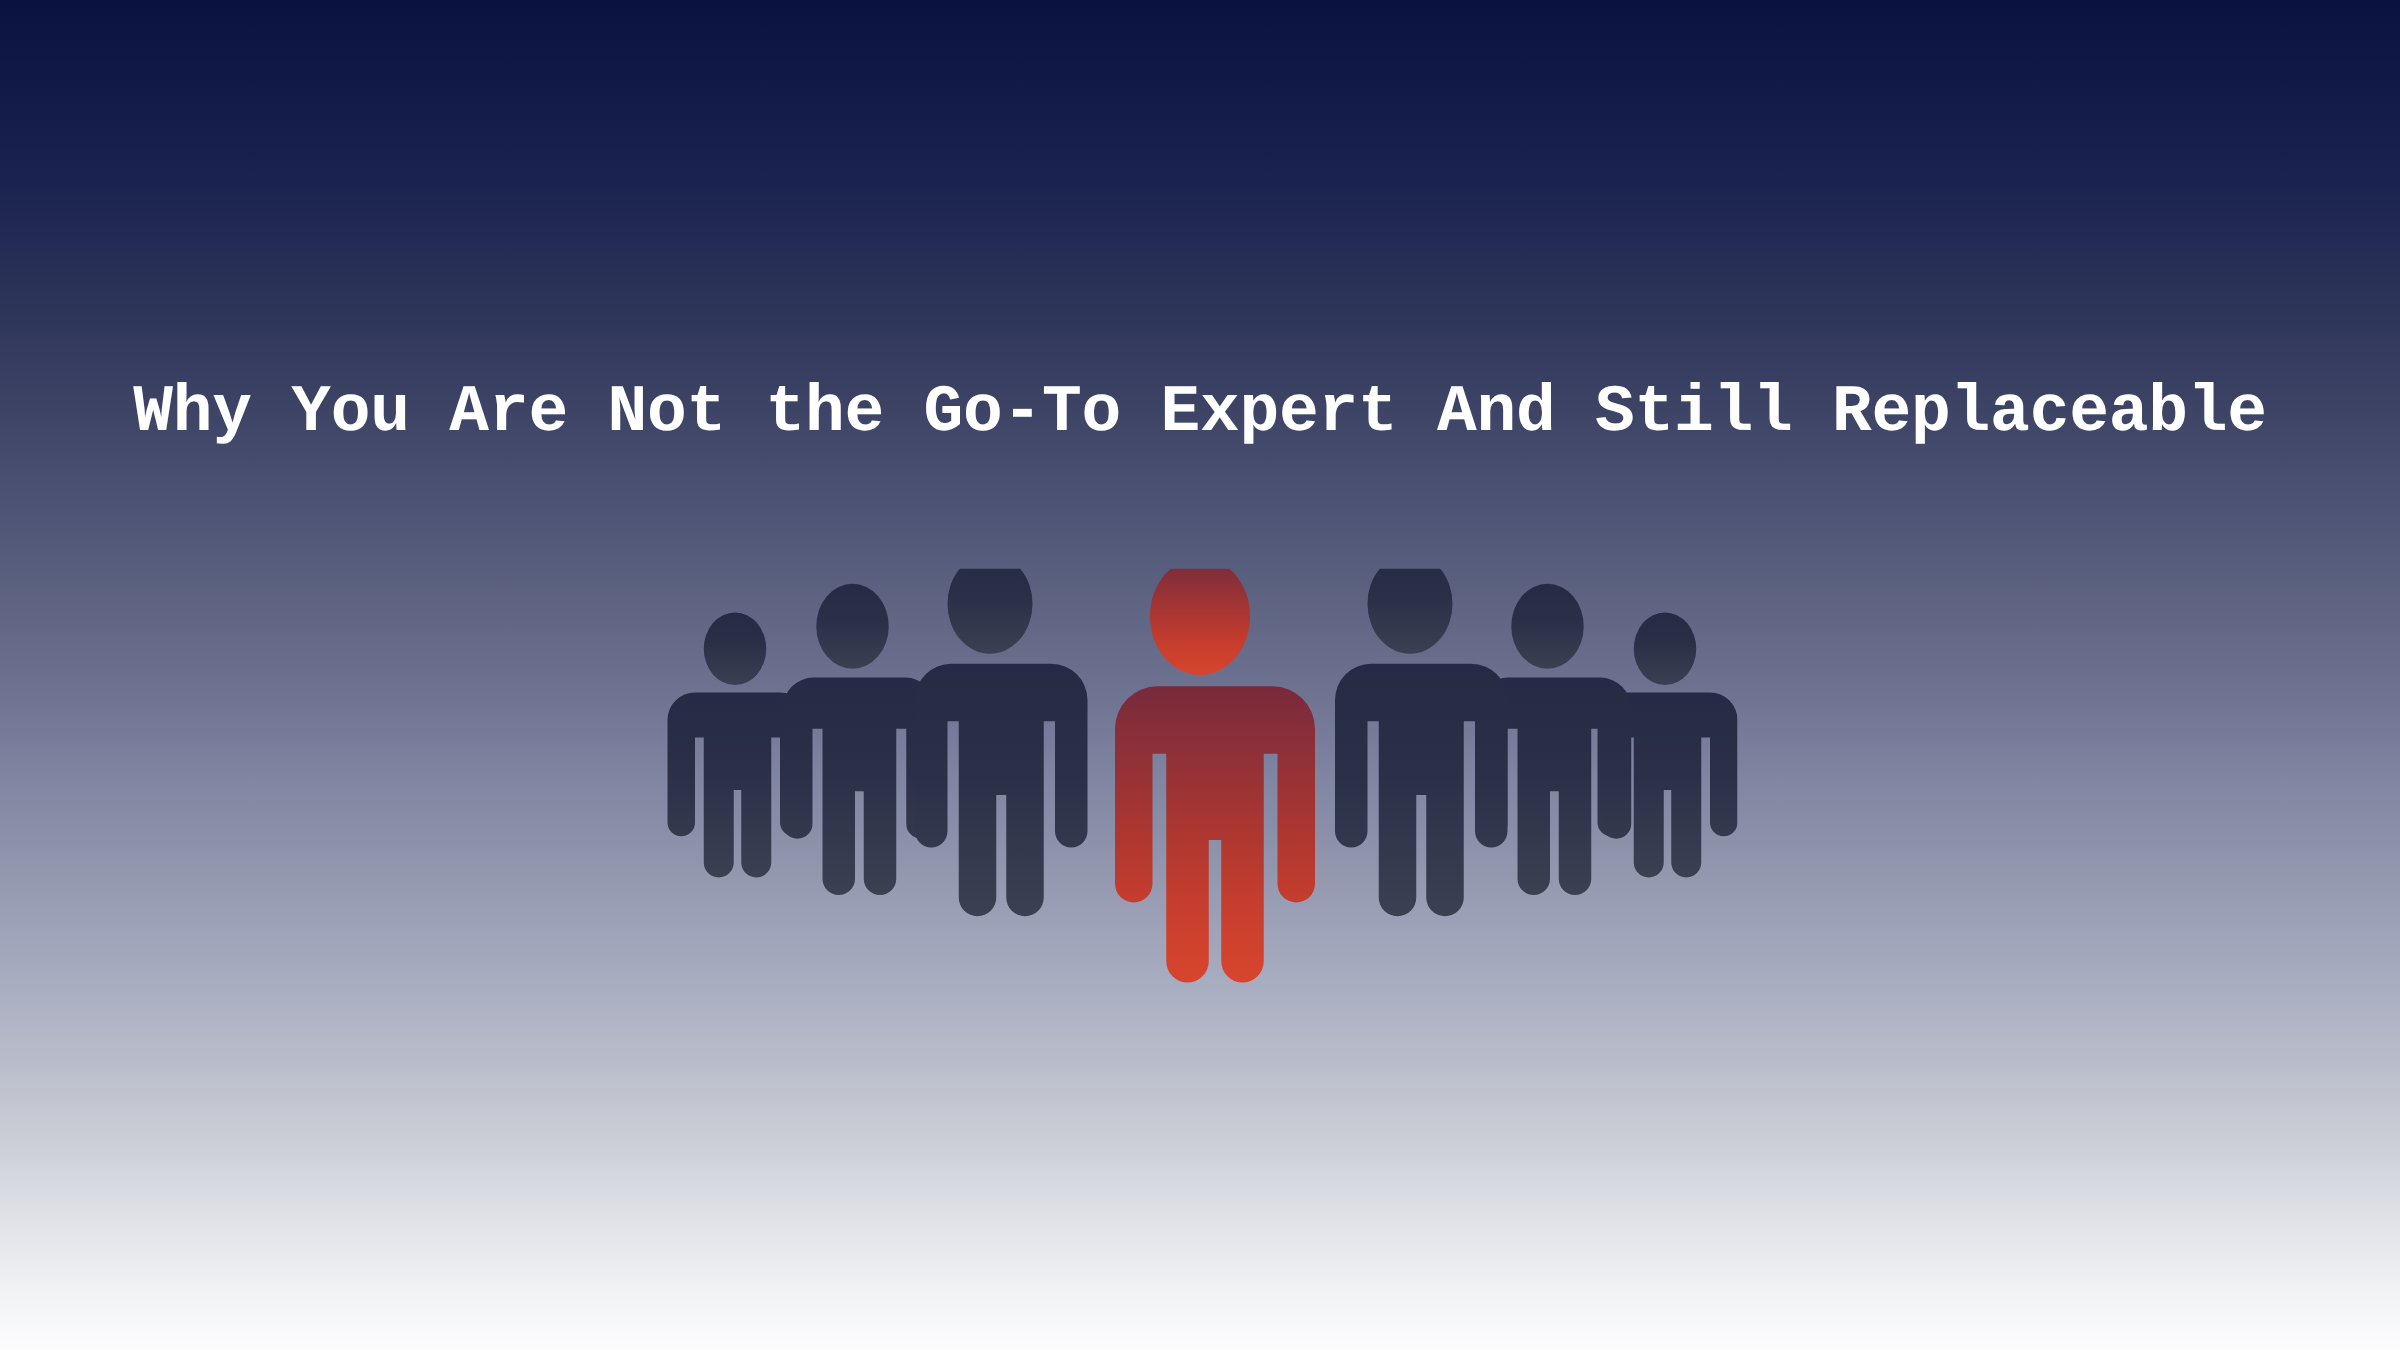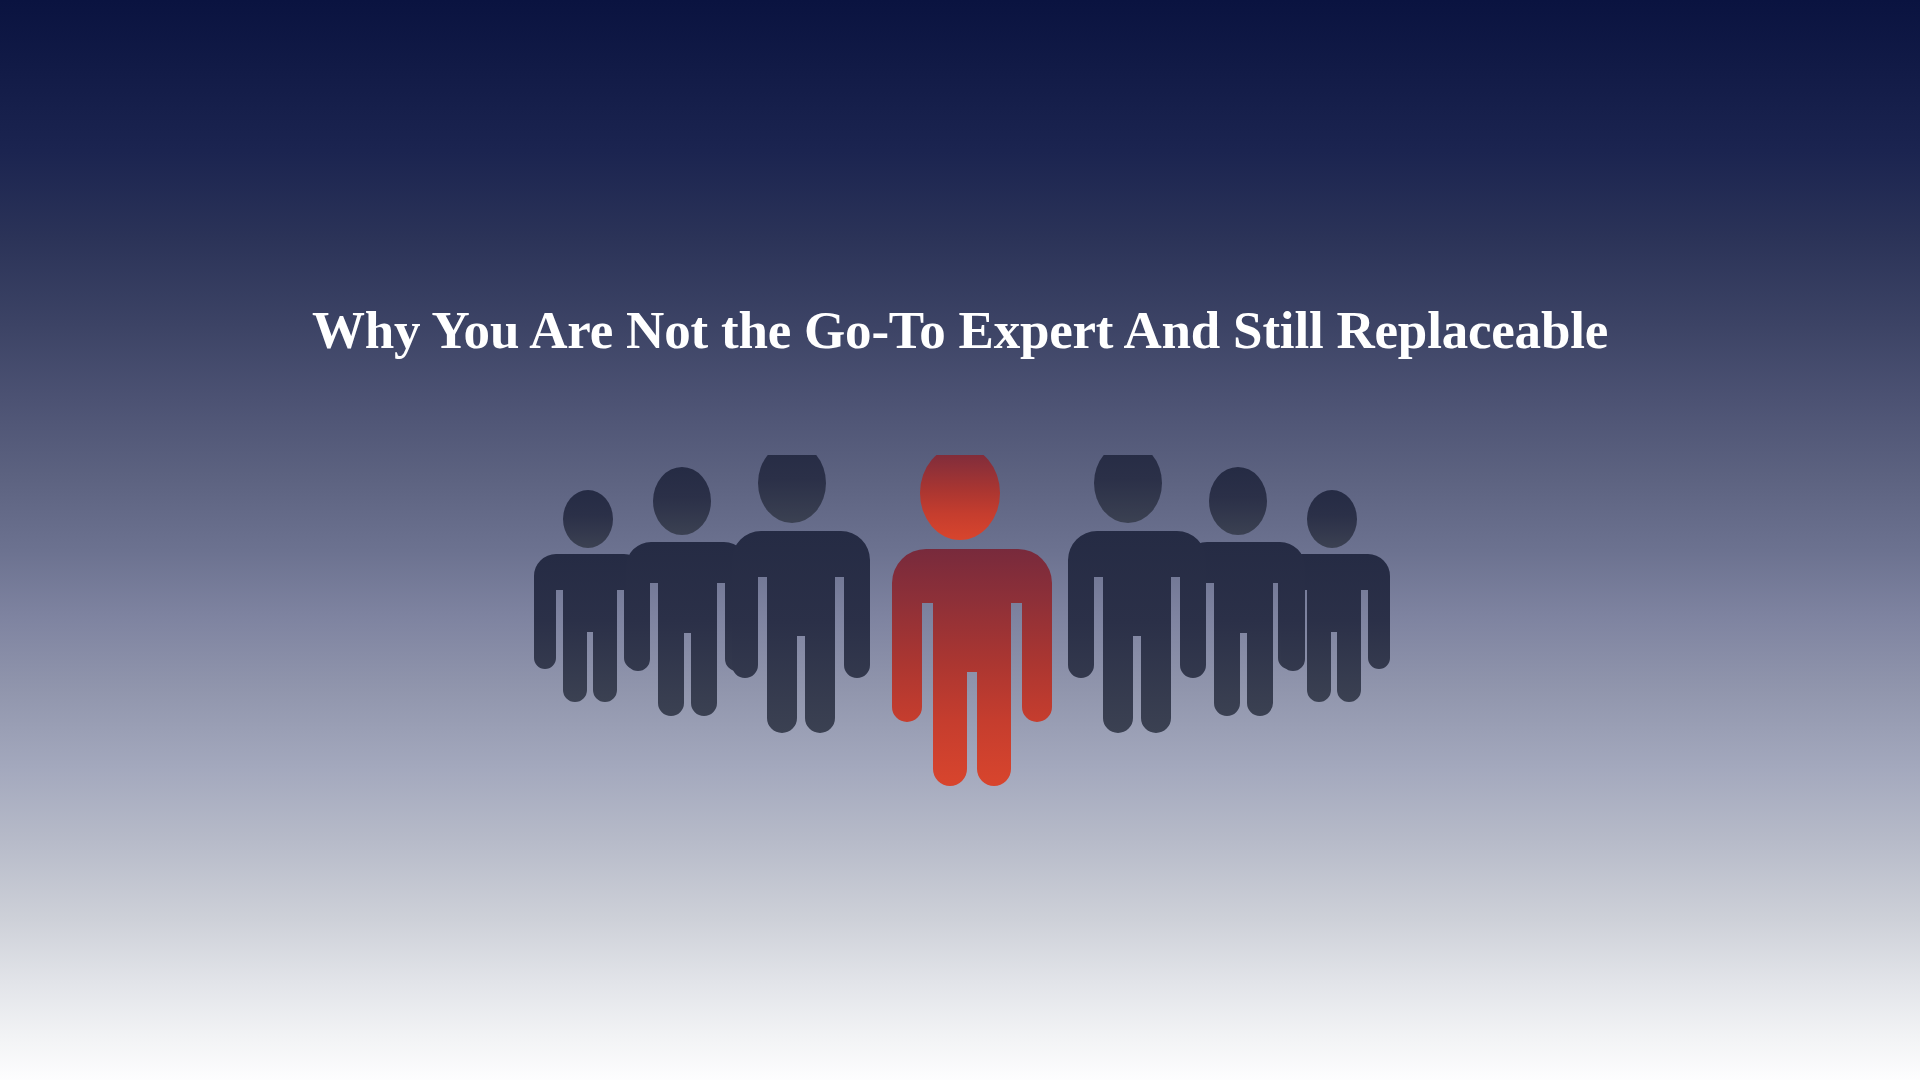--- a/index.html
+++ b/index.html
@@ -44,21 +44,21 @@
     position: absolute;
     left: 0;
     top: 300px;
     width: 1920px;
     text-align: center;
   }
   #page-title {
     display: inline-block;
     margin: 0;
     color: #ffffff;
-    font-family: Liberation Serif, serif;
+    font-family: Liberation Mono, monospace;
     font-size: 53px;
     font-weight: bold;
     letter-spacing: -0.2px;
     line-height: 1.15;
     white-space: nowrap;
   }
 
   
   #crowd-illustration {
     position: absolute;

